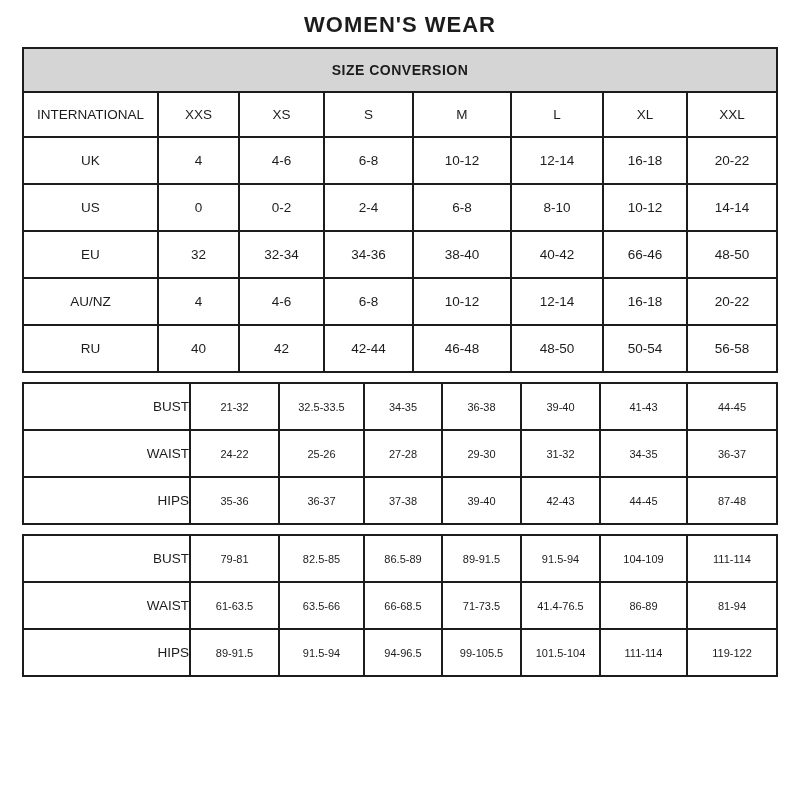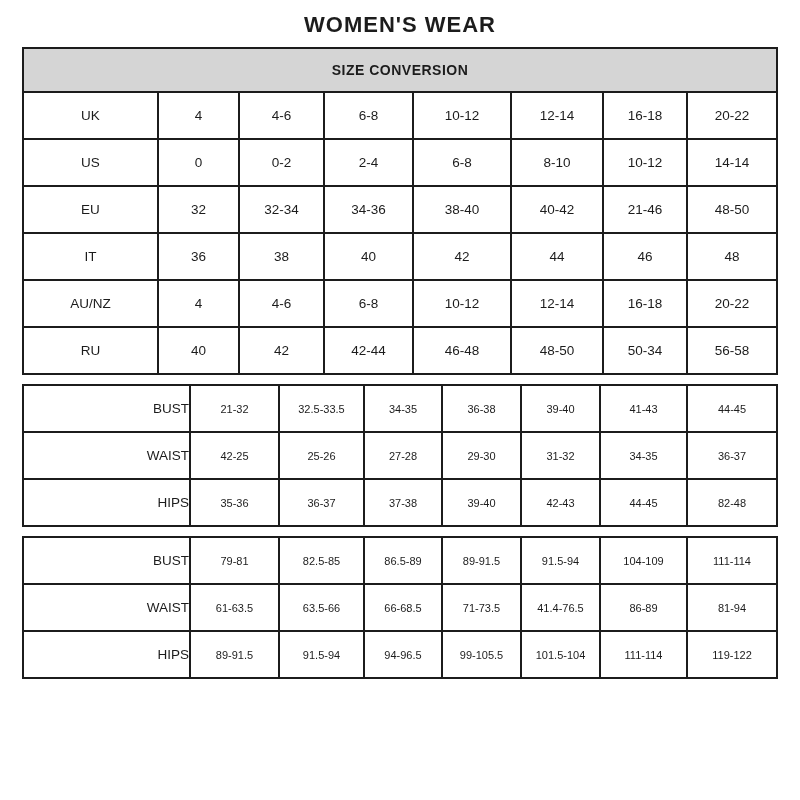--- a/index.html
+++ b/index.html
@@ -49,20 +49,30 @@
         <col style="width:89px">
       <col style="width:98px">
         <col style="width:92px">
         <col style="width:84px">
         <col style="width:90px">
     </colgroup>
     <tbody>
       <tr>
         <th class="band" colspan="8">SIZE CONVERSION</th>
       </tr>
+      <tr class="hdr">
+        <td class="lbl">INTERNATIONAL</td>
+        <td>XXS</td>
+        <td>XS</td>
+        <td>S</td>
+        <td>M</td>
+        <td>L</td>
+        <td>XL</td>
+        <td>XXL</td>
+      </tr>
       <tr>
         <td class="lbl">UK</td>
         <td>4</td>
         <td>4-6</td>
         <td>6-8</td>
         <td>10-12</td>
         <td>12-14</td>
         <td>16-18</td>
         <td>20-22</td>
       </tr>
@@ -76,51 +86,41 @@
         <td>10-12</td>
         <td>14-14</td>
       </tr>
       <tr>
         <td class="lbl">EU</td>
         <td>32</td>
         <td>32-34</td>
         <td>34-36</td>
         <td>38-40</td>
         <td>40-42</td>
-        <td>21-46</td>
+        <td>66-46</td>
         <td>48-50</td>
-      </tr>
-      <tr>
-        <td class="lbl">IT</td>
-        <td>36</td>
-        <td>38</td>
-        <td>40</td>
-        <td>42</td>
-        <td>44</td>
-        <td>46</td>
-        <td>48</td>
       </tr>
       <tr>
         <td class="lbl">AU/NZ</td>
         <td>4</td>
         <td>4-6</td>
         <td>6-8</td>
         <td>10-12</td>
         <td>12-14</td>
         <td>16-18</td>
         <td>20-22</td>
       </tr>
       <tr>
         <td class="lbl">RU</td>
         <td>40</td>
         <td>42</td>
         <td>42-44</td>
         <td>46-48</td>
         <td>48-50</td>
-        <td>50-34</td>
+        <td>50-54</td>
         <td>56-58</td>
       </tr>
     </tbody>
   </table>
 
   <table class="sizes tm">
     <colgroup>
       <col style="width:167px">
         <col style="width:89px">
         <col style="width:85px">
@@ -136,37 +136,37 @@
         <td class="val">21-32</td>
         <td class="val">32.5-33.5</td>
         <td class="val">34-35</td>
         <td class="val">36-38</td>
         <td class="val">39-40</td>
         <td class="val">41-43</td>
         <td class="val">44-45</td>
       </tr>
       <tr>
         <td class="lbl">WAIST</td>
-        <td class="val">42-25</td>
+        <td class="val">24-22</td>
         <td class="val">25-26</td>
         <td class="val">27-28</td>
         <td class="val">29-30</td>
         <td class="val">31-32</td>
         <td class="val">34-35</td>
         <td class="val">36-37</td>
       </tr>
       <tr>
         <td class="lbl">HIPS</td>
         <td class="val">35-36</td>
         <td class="val">36-37</td>
         <td class="val">37-38</td>
         <td class="val">39-40</td>
         <td class="val">42-43</td>
         <td class="val">44-45</td>
-        <td class="val">82-48</td>
+        <td class="val">87-48</td>
       </tr>
     </tbody>
   </table>
 
   <table class="sizes tm">
     <colgroup>
       <col style="width:167px">
         <col style="width:89px">
         <col style="width:85px">
         <col style="width:78px">

